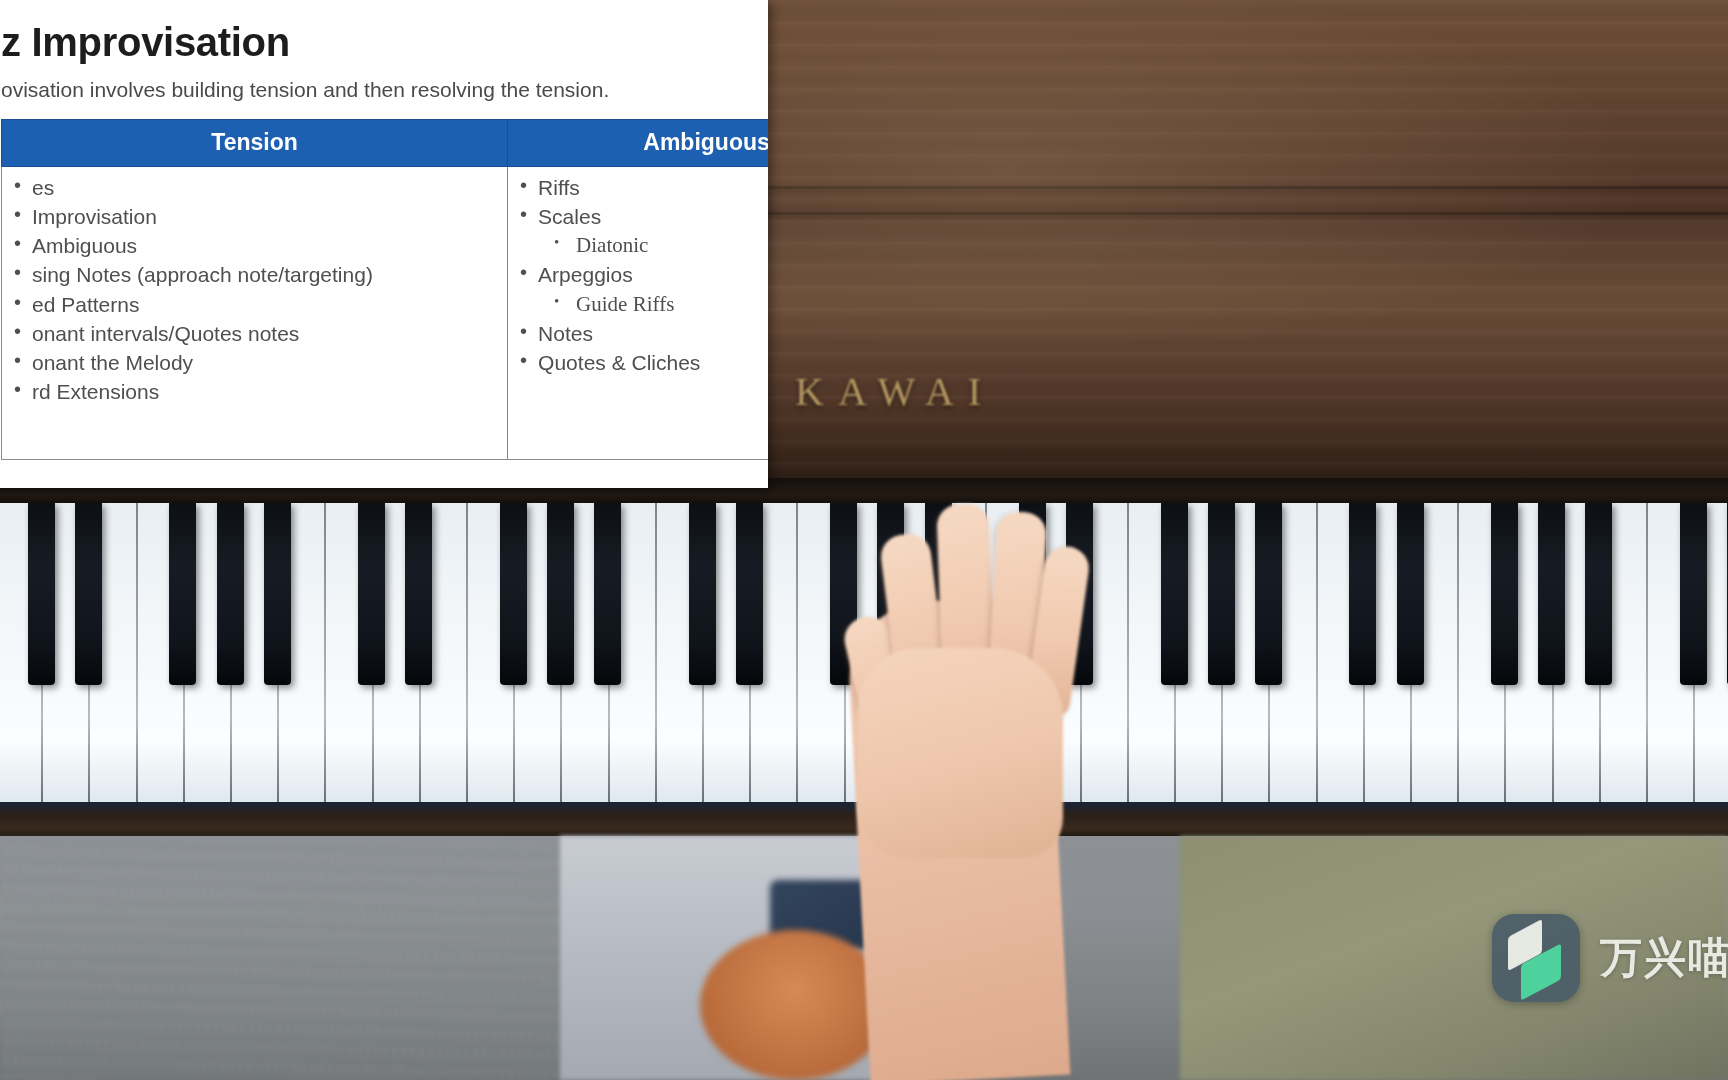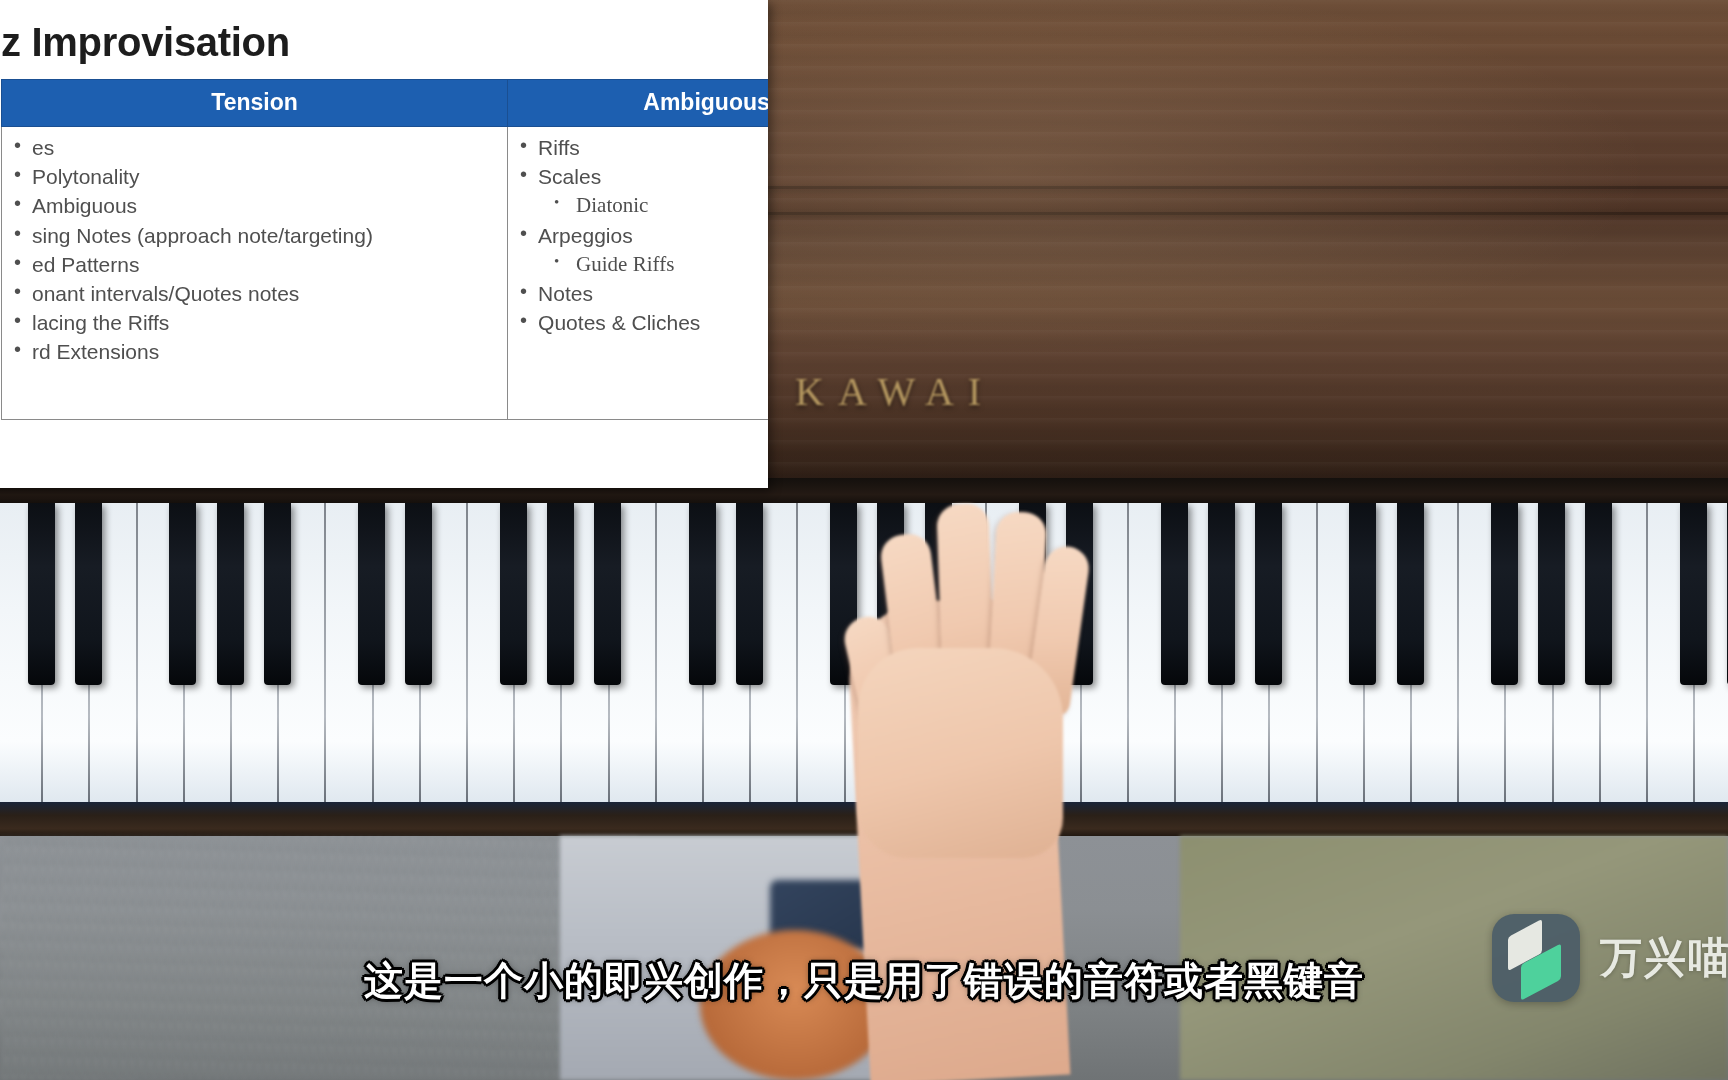--- a/index.html
+++ b/index.html
@@ -464,60 +464,60 @@
       <div class="finger" style="left:94px; top:6px;   width:52px; height:215px; transform:rotate(-2deg);"></div>
       <div class="finger" style="left:146px;top:14px;  width:50px; height:205px; transform:rotate(3deg);"></div>
       <div class="finger" style="left:190px;top:48px;  width:44px; height:170px; transform:rotate(8deg);"></div>
       <div class="palm"></div>
     </div>
   </div>
 
   <div class="slide">
     <div class="slide-title">z Improvisation</div>
     <div class="slide-lead">
+      <div>ovisation involves building tension and then resolving the tension.</div>
     </div>
 
     <table class="slide-table">
       <thead>
         <tr>
           <th class="col-left">Tension</th>
           <th class="col-right">Ambiguous</th>
         </tr>
       </thead>
       <tbody>
         <tr>
           <td>
             <ul class="bullet-list" id="tension-list">
                 <li>es</li>
-                <li>Polytonality</li>
+                <li>Improvisation</li>
                 <li>Ambiguous</li>
                 <li>sing Notes (approach note/targeting)</li>
                 <li>ed Patterns</li>
                 <li>onant intervals/Quotes notes</li>
-                <li>lacing the Riffs</li>
+                <li>onant the Melody</li>
                 <li>rd Extensions</li>
               </ul>
           </td>
           <td>
             <ul class="bullet-list" id="resolution-list">
                 <li>Riffs</li>
                 <li>Scales</li>
                 <li class="sub">Diatonic</li>
                 <li>Arpeggios</li>
                 <li class="sub">Guide Riffs</li>
                 <li>Notes</li>
                 <li>Quotes &amp; Cliches</li>
               </ul>
           </td>
         </tr>
       </tbody>
     </table>
   </div>
 
-  <div class="subtitle">这是一个小的即兴创作，只是用了错误的音符或者黑键音</div>
 
   <div class="watermark">
     <div class="wm-icon">
       <div class="wm-shape-a"></div>
       <div class="wm-shape-b"></div>
     </div>
     <div class="wm-text">万兴喵</div>
   </div>
 
 </div>

